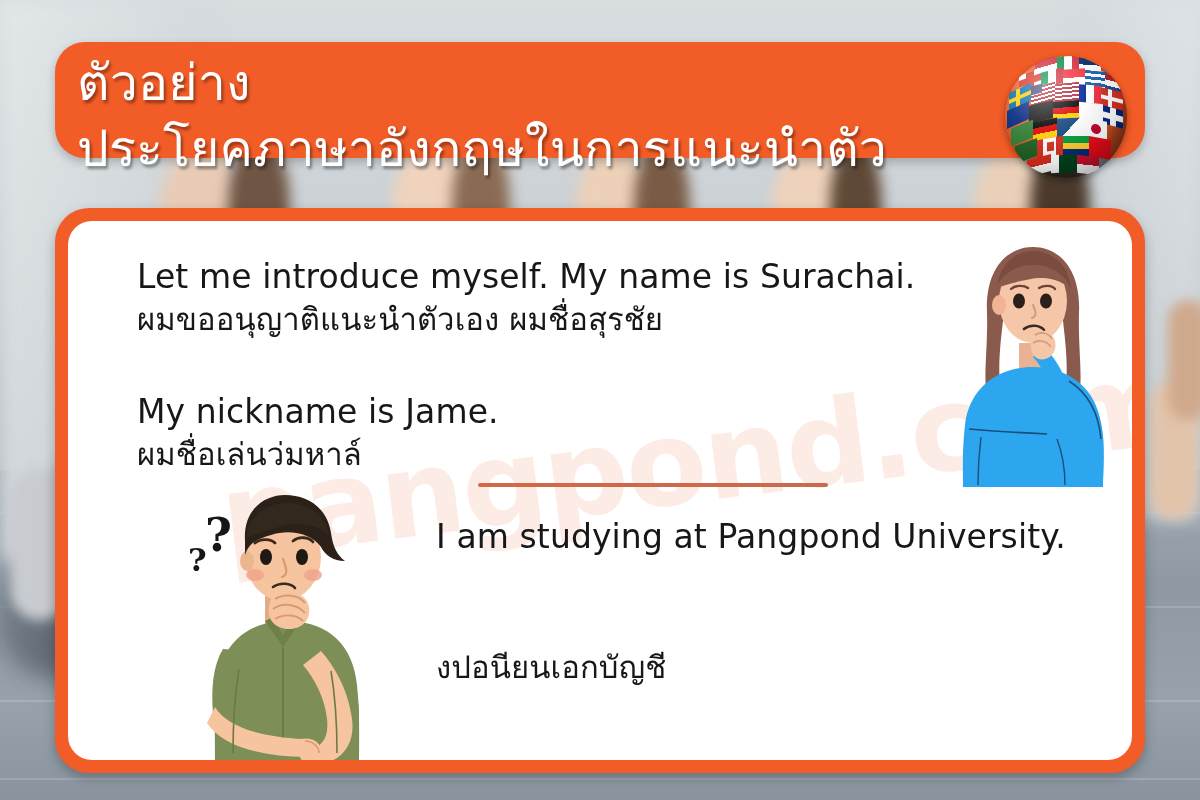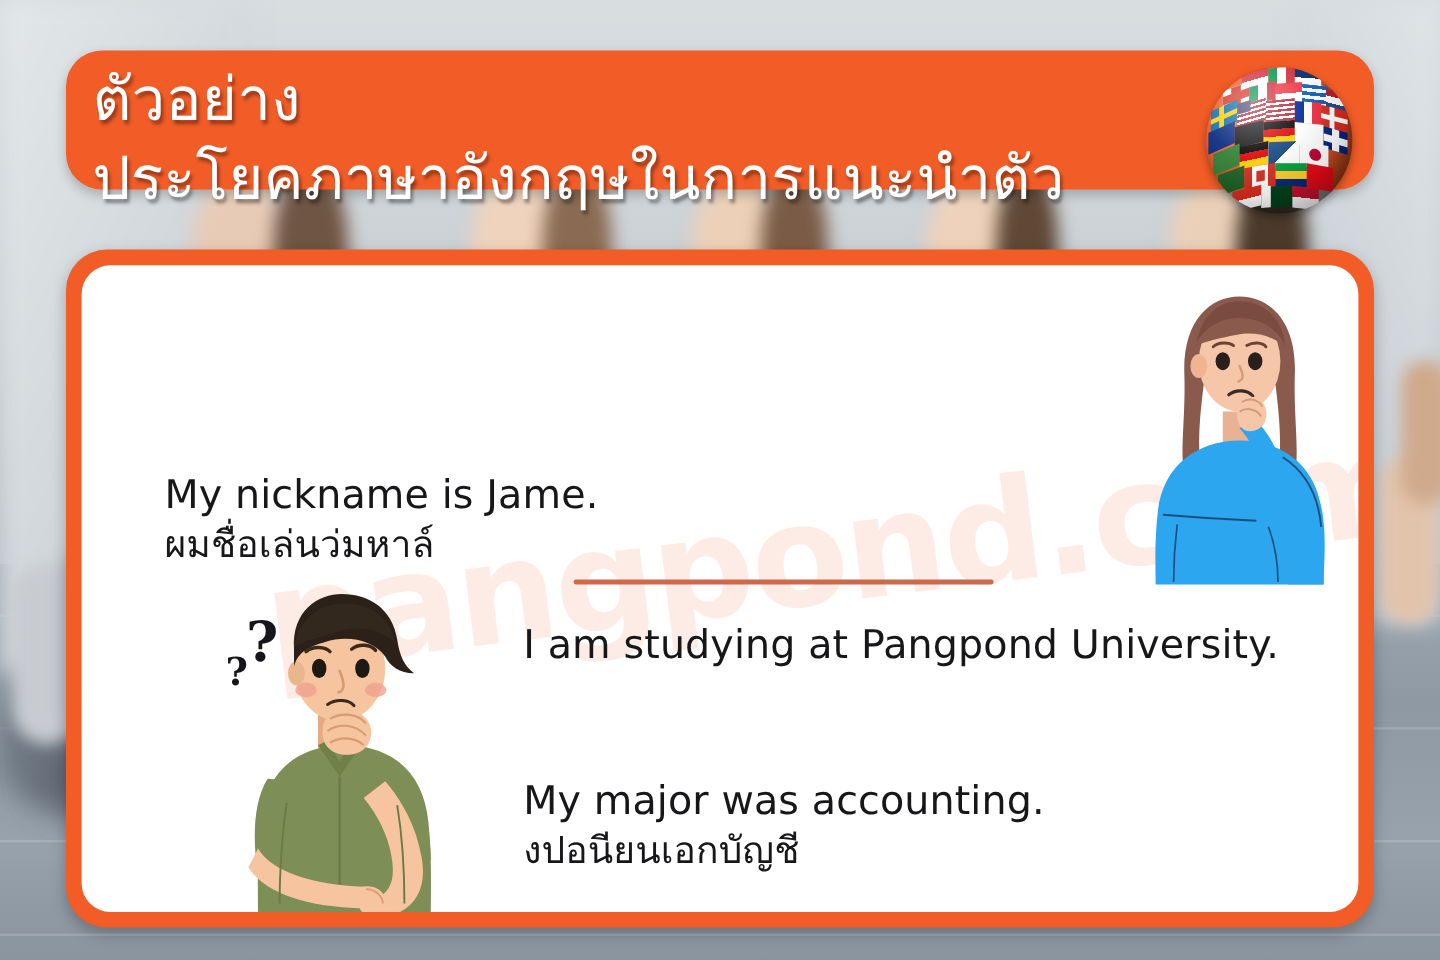--- a/index.html
+++ b/index.html
@@ -182,34 +182,37 @@
       <div class="sheen"></div>
     </div>
   </div>
 </div>
 
 <div id="card">
   <div id="card-inner">
 
     <div id="watermark">pangpond.com</div>
 
+    <div id="b1" class="txt">
+      <div class="en">Let me introduce myself. My name is Surachai.</div>
+      <div class="th">ผมขออนุญาติแนะนำตัวเอง ผมชื่อสุรชัย</div>
+    </div>
 
     <div id="b2" class="txt">
       <div class="en">My nickname is Jame.</div>
       <div class="th">ผมชื่อเล่นว่มหาล์</div>
     </div>
 
     <div id="divider"></div>
 
     <div id="b3" class="txt">
       <div class="en">I am studying at Pangpond University.</div>
     </div>
 
     <div id="b4" class="txt">
-      <div class="en">My major was accounting.</div>
       <div class="th">งปอนียนเอกบัญชี</div>
     </div>
 
     <svg id="woman" class="ill" viewBox="0 0 175 250">
 
       <path d="M42 74 C40 30 62 8 88 8 C114 8 136 30 134 74 C133 108 138 140 134 156 L120 156 C124 128 120 100 118 82 L58 82 C56 100 52 128 56 156 L42 156 C38 140 43 108 42 74 Z" fill="#8a5b4d"></path>
 
       <path d="M74 104 h28 v36 h-28 z" fill="#e8b293"></path>
 
       <path d="M88 128 C52 128 24 150 20 186 C17 212 18 232 18 248 L158 248 C158 232 159 212 156 186 C152 150 124 128 88 128 Z" fill="#2ca6ef"></path>

